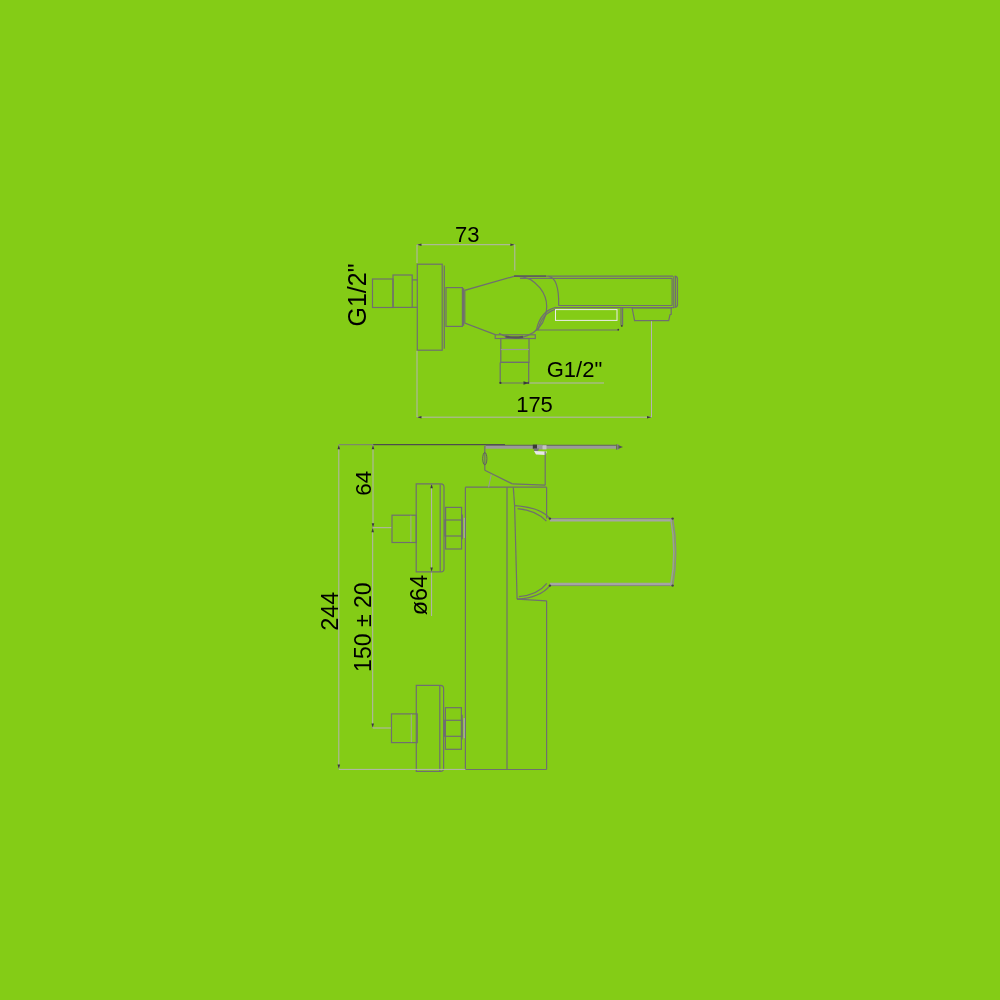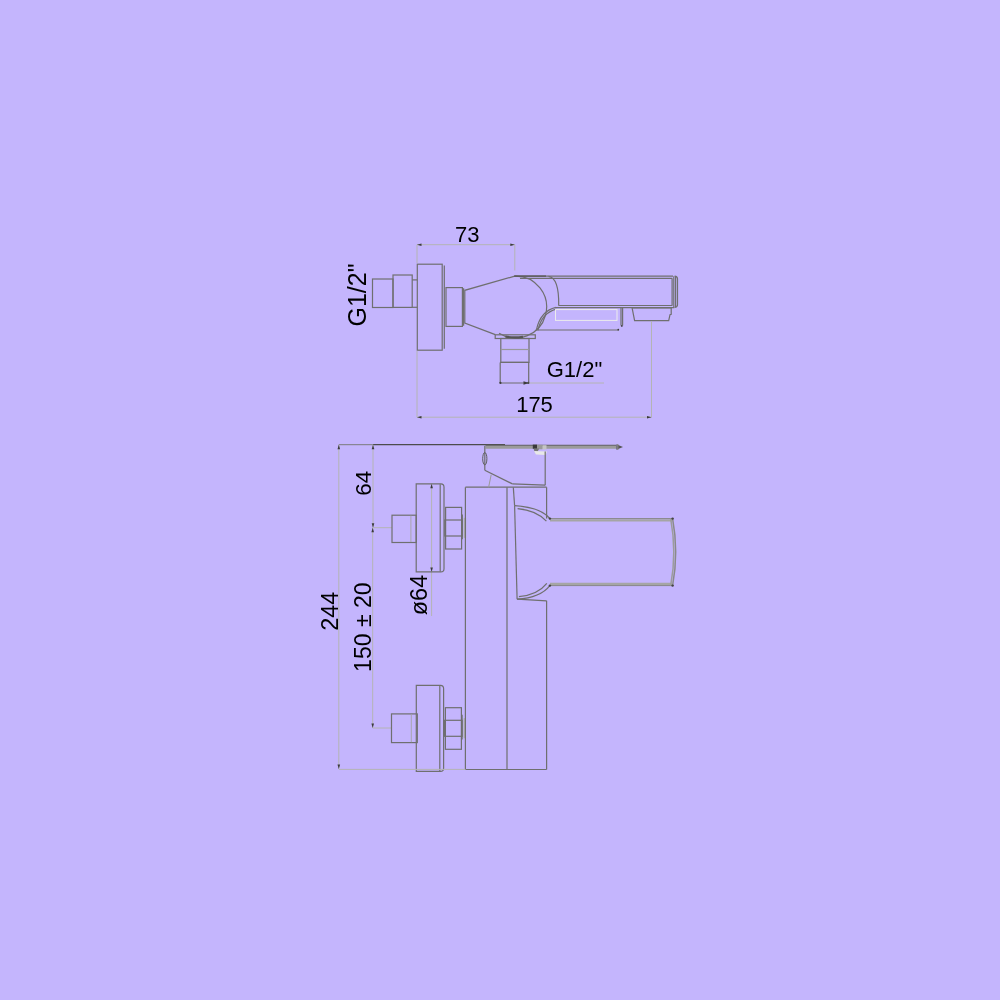--- a/index.html
+++ b/index.html
@@ -1,16 +1,16 @@
 <!DOCTYPE html>
 <html><head>
 <meta charset="utf-8">
 <style>
   html,body{margin:0;padding:0;background:#ffffff;}
-  .wrap{width:1000px;height:1000px;position:relative;background:#c4b5fd;}
+  .wrap{width:1000px;height:1000px;position:relative;background:#84cc16;}
   text{font-family:"Liberation Sans",sans-serif;fill:#000;}
 </style>
 </head>
 <body>
 <div class="wrap">
 <svg width="1000" height="1000" viewBox="0 0 1000 1000">
 
 <g fill="none" stroke-linecap="butt">
 
 <g stroke="#b4b4b4" stroke-width="1">

